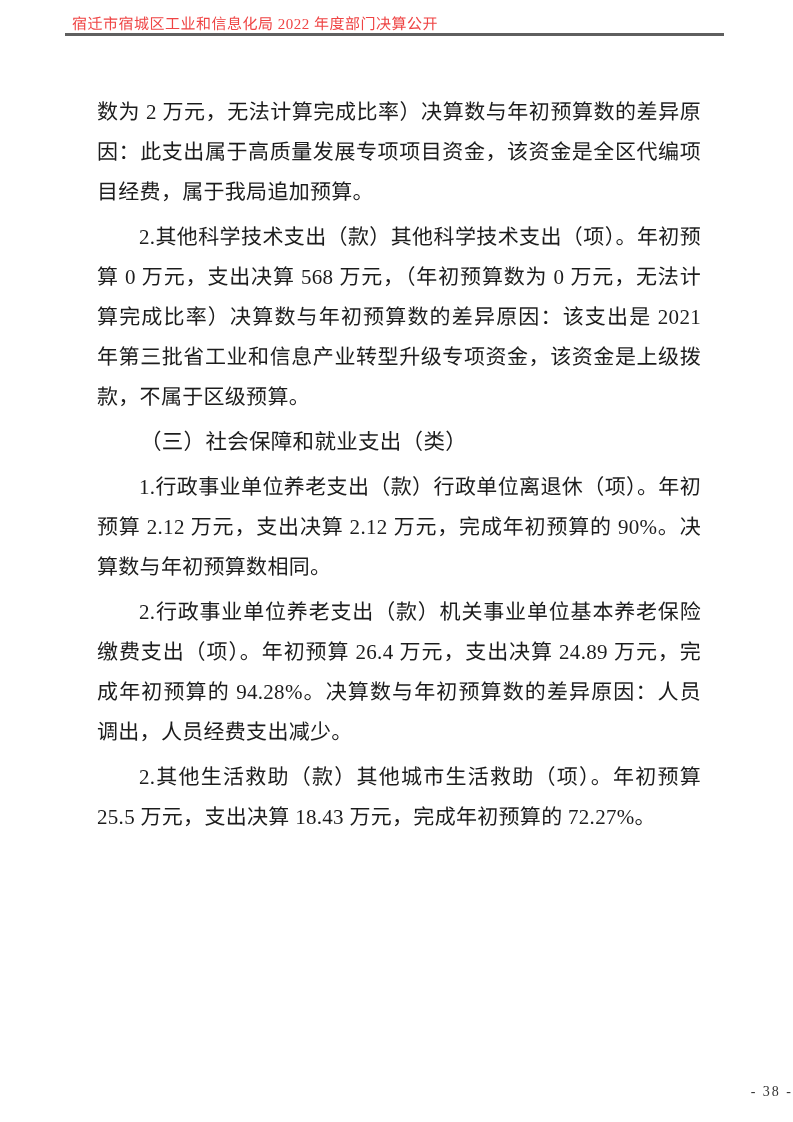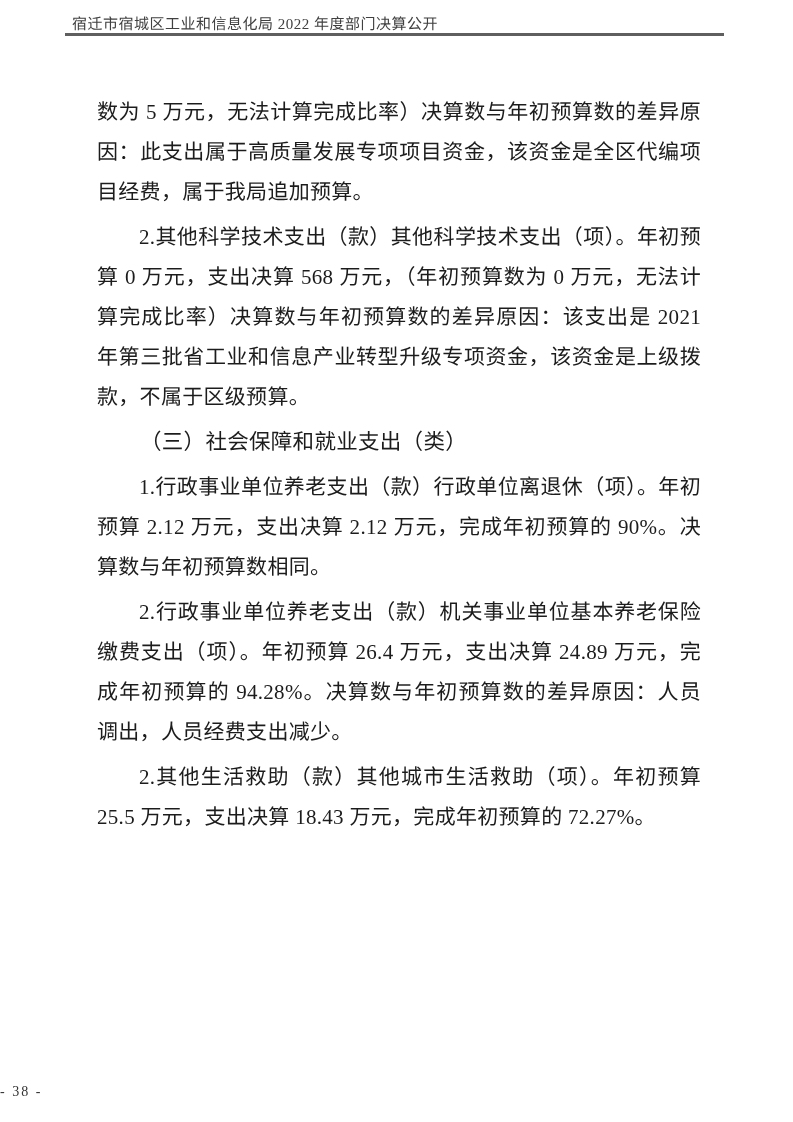--- a/index.html
+++ b/index.html
@@ -16,21 +16,21 @@
     color: #1c1c1c;
     overflow: hidden;
   }
   
   .doc-header-title {
     position: absolute;
     left: 72px;
     top: 12px;
     font-size: 15px;
     letter-spacing: 0.5px;
-    color: #404040;
+    color: #ef4444;
     white-space: nowrap;
   }
   .header-rule {
     position: absolute;
     left: 65px;
     top: 33px;
     width: 659px;
     height: 3px;
     background: #5f5f5f;
   }
@@ -61,37 +61,37 @@
     font-size: 21.5px;
     line-height: 40px;
     margin: 0 0 5px 0;
   }
   
   .page-footer {
     position: absolute;
     top: 1084px;
     left: 0;
     width: 100%;
-    text-align: left;
+    text-align: right;
     font-size: 14px;
     letter-spacing: 2px;
     color: #333333;
   }
 </style>
 </head>
 <body>
 
 <div class="page">
 
   <div class="doc-header-title">宿迁市宿城区工业和信息化局 2022 年度部门决算公开</div>
 
   <div class="header-rule"></div>
 
   <div class="doc-body">
-    <p class="para-continuation">数为 5 万元，无法计算完成比率）决算数与年初预算数的差异原因：此支出属于高质量发展专项项目资金，该资金是全区代编项目经费，属于我局追加预算。</p>
+    <p class="para-continuation">数为 2 万元，无法计算完成比率）决算数与年初预算数的差异原因：此支出属于高质量发展专项项目资金，该资金是全区代编项目经费，属于我局追加预算。</p>
     <p class="para-body">2.其他科学技术支出（款）其他科学技术支出（项）。年初预算 0 万元，支出决算 568 万元，（年初预算数为 0 万元，无法计算完成比率）决算数与年初预算数的差异原因：该支出是 2021 年第三批省工业和信息产业转型升级专项资金，该资金是上级拨款，不属于区级预算。</p>
     <h3 class="section-heading">（三）社会保障和就业支出（类）</h3>
     <p class="para-body">1.行政事业单位养老支出（款）行政单位离退休（项）。年初预算 2.12 万元，支出决算 2.12 万元，完成年初预算的 90%。决算数与年初预算数相同。</p>
     <p class="para-body">2.行政事业单位养老支出（款）机关事业单位基本养老保险缴费支出（项）。年初预算 26.4 万元，支出决算 24.89 万元，完成年初预算的 94.28%。决算数与年初预算数的差异原因：人员调出，人员经费支出减少。</p>
     <p class="para-body">2.其他生活救助（款）其他城市生活救助（项）。年初预算 25.5 万元，支出决算 18.43 万元，完成年初预算的 72.27%。</p>
   </div>
 
   <div class="page-footer">
     <span>- 38 -</span>
   </div>

